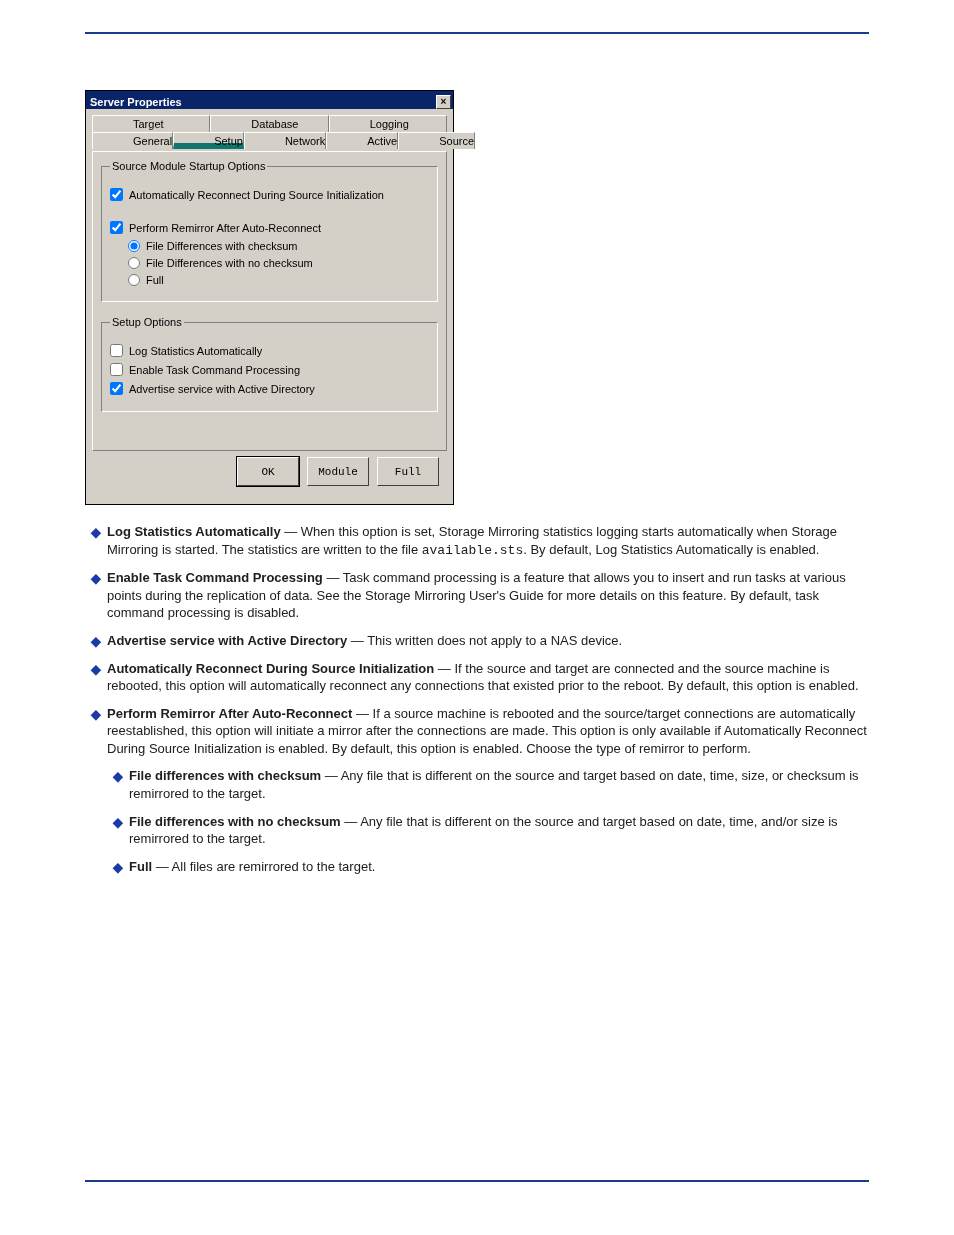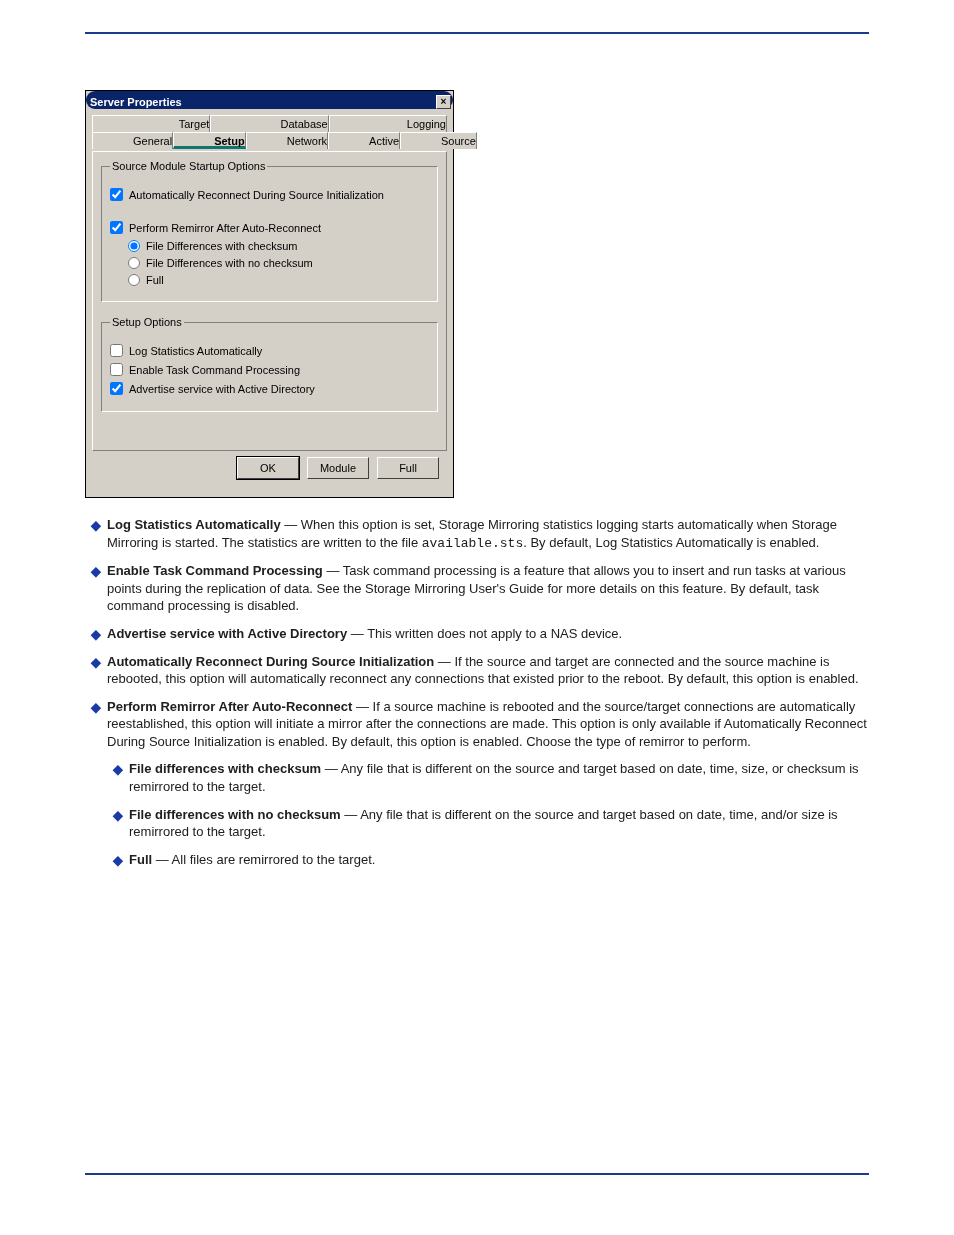--- a/index.html
+++ b/index.html
@@ -35,21 +35,20 @@
   }
   .titlebar {
     background: #0a246a;
     color: #fff;
     height: 18px;
     display: flex;
     align-items: center;
     justify-content: space-between;
     padding: 4px 2px 0 4px;
     font-weight: bold;
-    border-radius: 9px;
   }
   .close-btn {
     width: 15px;
     height: 14px;
     background: #d4d0c8;
     border: 1px solid #fff;
     border-right-color: #404040;
     border-bottom-color: #404040;
     color: #000;
     font-size: 10px;
@@ -64,34 +63,33 @@
   .tab-rows { margin-bottom: 2px; }
   .tab-row {
     display: flex;
     height: 17px;
   }
   .tab {
     border: 1px solid #fff;
     border-right-color: #808080;
     border-bottom: none;
     background: #d4d0c8;
-    text-align: right;
+    text-align: left;
     line-height: 16px;
     font-size: 11px;
     position: relative;
     color: #000;
     padding-left: 40px;
   }
   .tab-row.back .tab { flex: 1; }
   .tab-row.front .tab { flex: 1; }
   .tab.active {
     background: #d4d0c8;
-    border-bottom: 3px solid #0f766e;
+    border-bottom: 6px solid #0f766e;
     z-index: 2;
-    font-weight: bold;
   }
   .tab-body {
     border: 1px solid #fff;
     border-right-color: #808080;
     border-bottom-color: #808080;
     padding: 8px 8px 10px 8px;
     min-height: 300px;
     position: relative;
   }
   fieldset.group {
@@ -124,27 +122,27 @@
   }
   .radio-row input[type=radio]{ width:12px; height:12px; margin:0;}
   .dlg-buttons {
     display: flex;
     justify-content: flex-end;
     gap: 8px;
     padding: 6px 8px 8px 8px;
   }
   .wbtn {
     min-width: 62px;
-    height: 22px;
+    height: 29px;
     background: #d4d0c8;
     border: 1px solid #fff;
     border-right-color:#404040;
     border-bottom-color:#404040;
     font-size: 11px;
-    font-family: Liberation Sans, sans-serif;
+    font-family: Liberation Mono, monospace;
   }
   .wbtn.default {
     outline: 1px solid #000;
   }
 
   
   .doc-body {
     font-size: 13px;
     color: #202020;
     line-height: 1.35;

